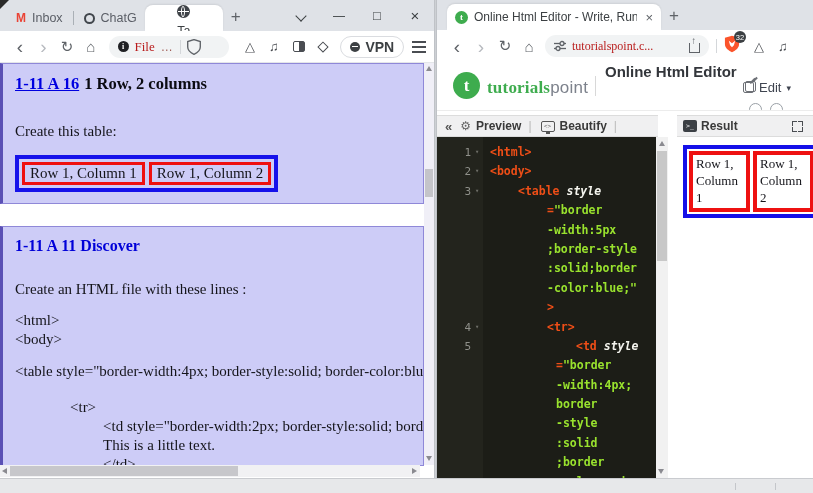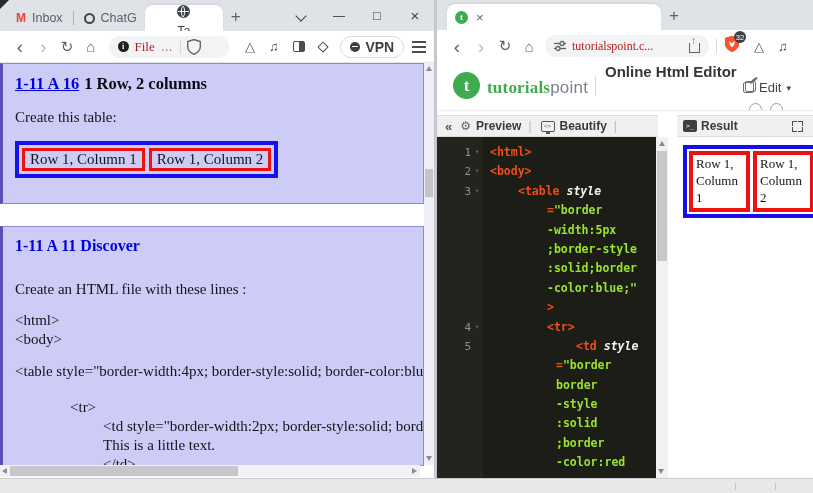--- a/index.html
+++ b/index.html
@@ -59,21 +59,21 @@
 
   
   .page{position:absolute;left:0;top:63px;right:0;bottom:0;background:#fff;overflow:hidden;}
   .lavbox{position:absolute;left:0;width:424px;background:#cdccf7;border:1px solid #8f88d8;border-left:3px solid #5a50b5;box-sizing:border-box;
           padding:10px 12px;overflow:hidden;font-family:"Liberation Serif",serif;color:#14141a;}
   .box1{top:0;height:141px;}
   .box2{top:163px;height:240px;}
   .doc-h{font-size:16.5px;font-weight:bold;}
   .doc-link{color:#0000e0;text-decoration:underline;}
   .doc-h .rest{margin-left:5px;color:#0b0b12;}
-  .doc-p{font-size:15px;margin-top:15px;}
+  .doc-p{font-size:15px;margin-top:29px;}
   .doc-table{display:inline-flex;gap:4px;border:4px solid #1612ea;padding:3px;margin-top:15px;}
   .doc-td{border:3px solid #ef1010;padding:0 5px;font-size:15px;white-space:nowrap;}
   .doc-h2{font-size:16px;font-weight:bold;color:#0000d8;}
   .codeln{font-size:15px;line-height:19px;white-space:pre;}
   .mt-big{margin-top:26px;}
   .mt-med{margin-top:13px;}
   .mt-sm{margin-top:17px;}
   .ind1{padding-left:55px;}
   .ind2{padding-left:88px;}
 
@@ -249,20 +249,21 @@
       <div class="thumb"></div>
       <div class="tri tri-right"></div>
     </div>
   </section>
 
   <section class="win win-right">
 
     <div class="tabstrip" style="height:30px;">
       <div class="tab active" style="margin-left:10px;width:198px;">
         <span class="tp-dot">t</span>
+        <span style="overflow:hidden;text-overflow:clip;white-space:nowrap;font-size:12px;">Online Html Editor - Write, Run</span>
         <span class="tab-close">×</span>
       </div>
       <div class="newtab">+</div>
     </div>
 
     <div class="toolbar" style="top:30px;height:32px;">
       <span class="navic nav-back" style="margin-left:8px;">‹</span>
       <span class="navic nav-fwd disabled">›</span>
       <span class="navic nav-reload">↻</span>
       <span class="navic nav-home">⌂</span>
@@ -412,20 +413,27 @@
               <span class="num"></span>
               <span class="fold"></span>
             </span>
             <span class="ctext i2b"><span class="tk-op">=</span><span class="tk-str">"border</span></span>
           </div>
           <div class="crow">
             <span class="ln">
               <span class="num"></span>
               <span class="fold"></span>
             </span>
+            <span class="ctext i2b"><span class="tk-str">-width:4px;</span></span>
+          </div>
+          <div class="crow">
+            <span class="ln">
+              <span class="num"></span>
+              <span class="fold"></span>
+            </span>
             <span class="ctext i2b"><span class="tk-str">border</span></span>
           </div>
           <div class="crow">
             <span class="ln">
               <span class="num"></span>
               <span class="fold"></span>
             </span>
             <span class="ctext i2b"><span class="tk-str">-style</span></span>
           </div>
           <div class="crow">

